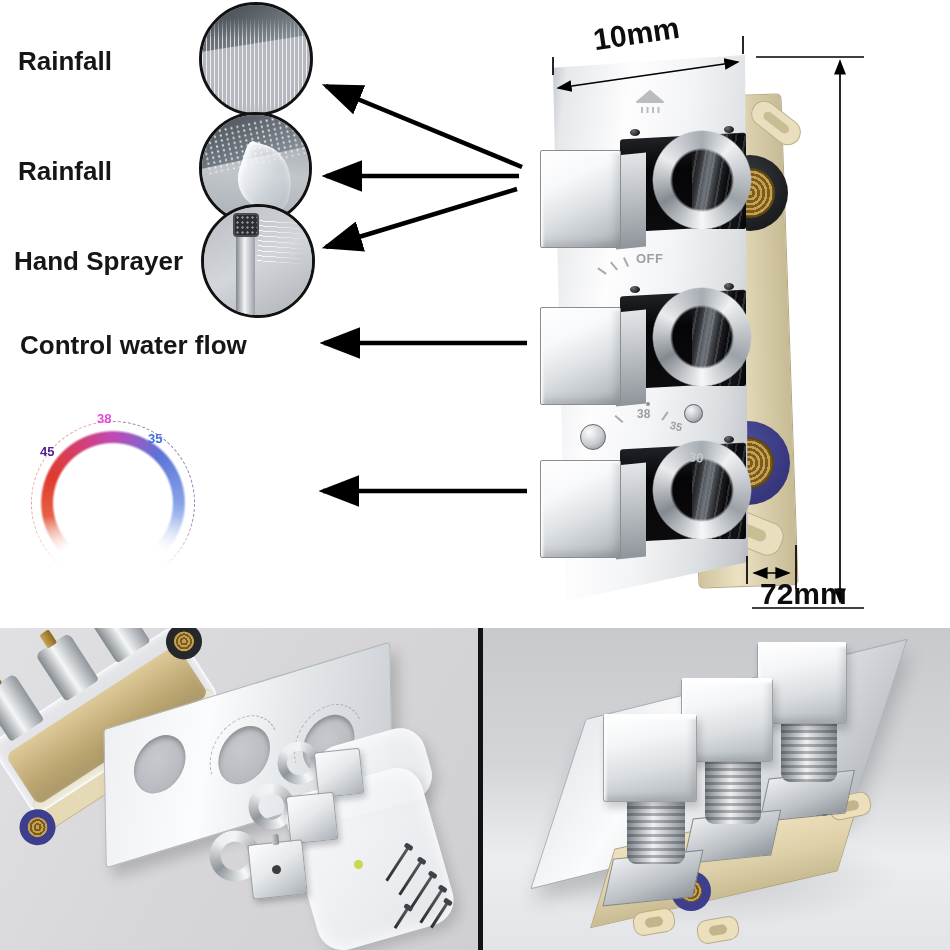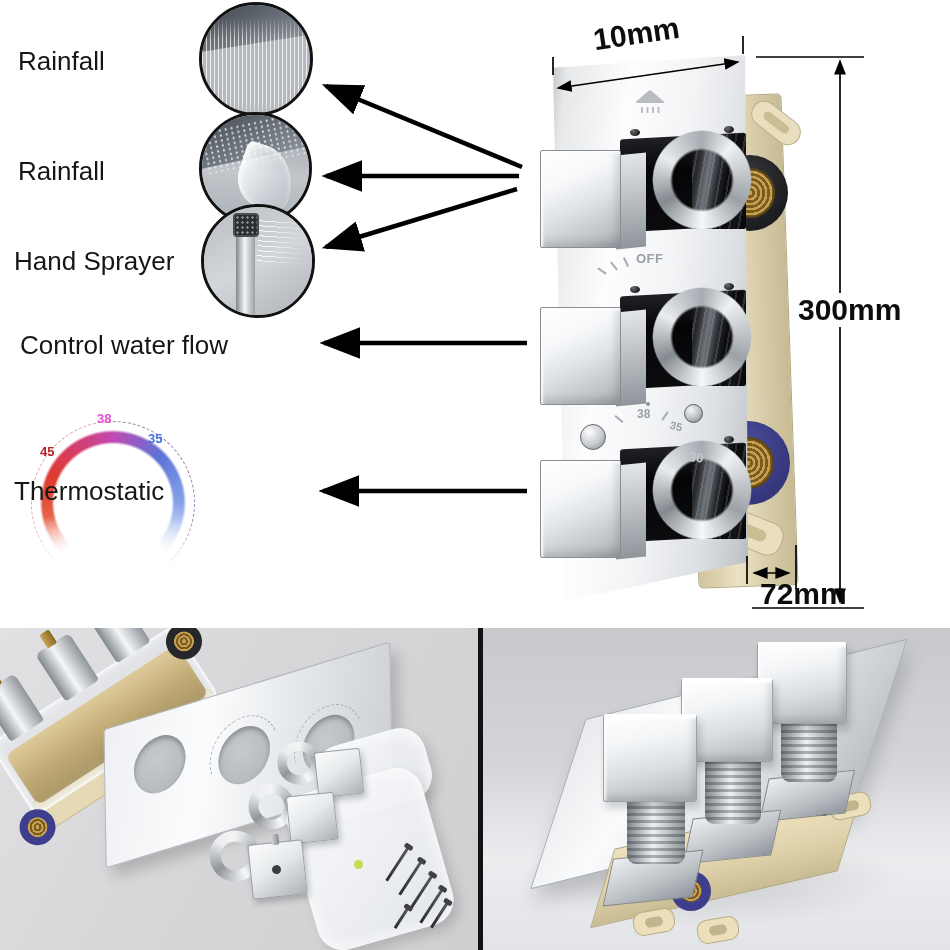--- a/index.html
+++ b/index.html
@@ -3,21 +3,21 @@
 <meta charset="utf-8">
 <style>
   * { margin:0; padding:0; box-sizing:border-box; }
   html,body { width:950px; height:950px; }
   body { font-family:"Liberation Sans", sans-serif; background:#fff; }
   .stage { position:relative; width:950px; height:950px; overflow:hidden; background:#ffffff; }
 
   
   .top-section { position:absolute; left:0; top:0; width:950px; height:628px; background:#ffffff; }
 
-  .feat-label { position:absolute; font-size:26px; font-weight:400; color:#161616; z-index:5; white-space:nowrap; }
+  .feat-label { position:absolute; font-size:26px; font-weight:700; color:#161616; z-index:5; white-space:nowrap; }
   .lbl-rainfall { left:18px; top:46px; }
   .lbl-waterfall { left:18px; top:156px; }
   .lbl-hand { left:14px; top:246px; }
   .lbl-flow { left:20px; top:330px; }
   .lbl-thermo { left:14px; top:476px; }
 
   
   .circ { position:absolute; border-radius:50%; border:3px solid #121212; overflow:hidden; z-index:3; background:#b9bdc2; }
   .circ-rain { left:199px; top:2px; width:114px; height:114px; }
   .circ-fall { left:199px; top:112px; width:113px; height:113px; z-index:4; }
@@ -41,21 +41,21 @@
   
   .dial-wrap { position:absolute; left:30px; top:420px; width:166px; height:166px; z-index:2;
      -webkit-mask-image:linear-gradient(180deg,#000 58%,transparent 90%); mask-image:linear-gradient(180deg,#000 58%,transparent 90%); }
   .dial-ring { position:absolute; left:9px; top:9px; width:148px; height:148px; border-radius:50%;
      background:conic-gradient(from 0deg, #c04ab4 0deg, #5c74d8 45deg, #86a2e8 90deg, rgba(134,162,232,0) 135deg, rgba(230,90,70,0) 225deg, #e66146 258deg, #e03a2c 292deg, #d0407e 336deg, #c04ab4 360deg);
      -webkit-mask:radial-gradient(closest-side, transparent 79%, #000 83%, #000 95%, transparent 99%);
      mask:radial-gradient(closest-side, transparent 79%, #000 83%, #000 95%, transparent 99%); }
   .dial-dash { position:absolute; left:1px; top:1px; width:164px; height:164px; border-radius:50%; border:1.5px dashed rgba(214,84,78,.55); }
   .dial-dash-blue { position:absolute; left:1px; top:1px; width:164px; height:164px; border-radius:50%; border:1.5px dashed rgba(92,122,220,.55); clip-path:inset(0 0 0 50%); }
   .dial-num { position:absolute; font-size:13px; font-weight:700; z-index:3; }
-  .dn-hot { left:40px; top:444px; color:#b91c1c; }
+  .dn-hot { left:40px; top:444px; color:#4c1d95; }
   .dn-mix { left:97px; top:411px; color:#e04ad2; }
   .dn-cold { left:148px; top:431px; color:#3f6fe0; }
 
   
   .rough-box { position:absolute; left:690px; top:95px; width:100px; height:492px; z-index:1; border-radius:5px;
      background:linear-gradient(90deg,#cfc49e 0%,#ece1c2 40%,#c6bb94 100%); border:1px solid #b3a67e; transform:rotate(-2deg); }
   .wing { position:absolute; background:#e9dfbf; border:1px solid #bdb089; border-radius:14px; z-index:1; }
   .wing::after { content:""; position:absolute; left:22%; top:30%; width:55%; height:38%; border-radius:8px; background:#c9bd94; }
   .wing-top { left:748px; top:110px; width:56px; height:26px; transform:rotate(38deg); }
   .wing-bottom { left:714px; top:514px; width:70px; height:34px; transform:rotate(22deg); }
@@ -185,21 +185,20 @@
 <body>
 
 <div class="stage">
 
   <div class="top-section">
 
     <div class="feat-label lbl-rainfall">Rainfall</div>
     <div class="feat-label lbl-waterfall">Rainfall</div>
     <div class="feat-label lbl-flow">Control water flow</div>
     <div class="feat-label lbl-hand">Hand Sprayer</div>
-    <div class="feat-label lbl-thermo">Thermostatic</div>
 
     <div class="circ circ-rain">
       <div class="rain-panel"></div>
       <div class="rain-streaks"></div>
     </div>
     <div class="circ circ-fall">
       <div class="fall-bg"></div>
       <div class="fall-panel"></div>
       <div class="fall-dots"></div>
       <div class="fall-stream"></div>
@@ -301,21 +300,20 @@
         <line x1="756" y1="57" x2="864" y2="57"></line>
         <line x1="840" y1="61" x2="840" y2="602" marker-start="url(#ah)" marker-end="url(#ah)"></line>
         <line x1="752" y1="608" x2="864" y2="608"></line>
         <line x1="747" y1="556" x2="747" y2="584"></line>
         <line x1="796" y1="545" x2="796" y2="589"></line>
         <line x1="754" y1="573" x2="789" y2="573" marker-start="url(#ah)" marker-end="url(#ah)"></line>
       </g>
     </svg>
 
     <div class="dim-text dim-10">10mm</div>
-    <div class="dim-text dim-300">300mm</div>
     <div class="dim-text dim-72">72mm</div>
   </div>
 
   <div class="photos">
 
     <div class="photo-left">
       <div class="body-assy">
         <div class="ba-ear" style="left:-4px; top:136px;"></div>
         <div class="ba-ear" style="left:110px; top:142px;"></div>
         <div class="ba-ear" style="left:206px; top:132px;"></div>

